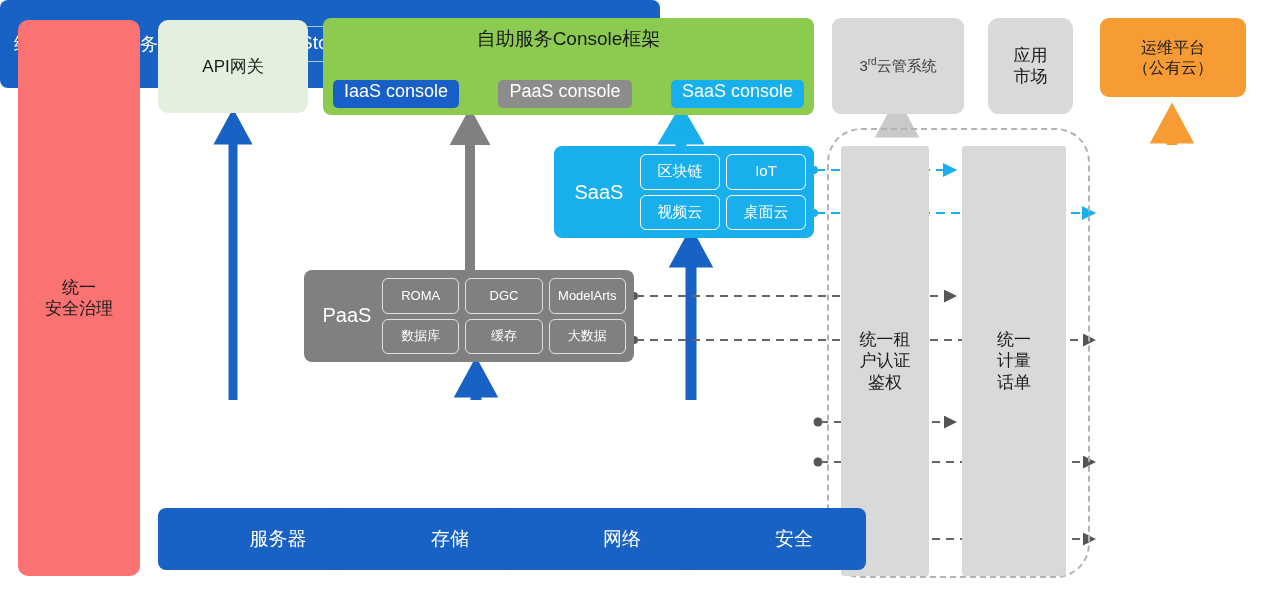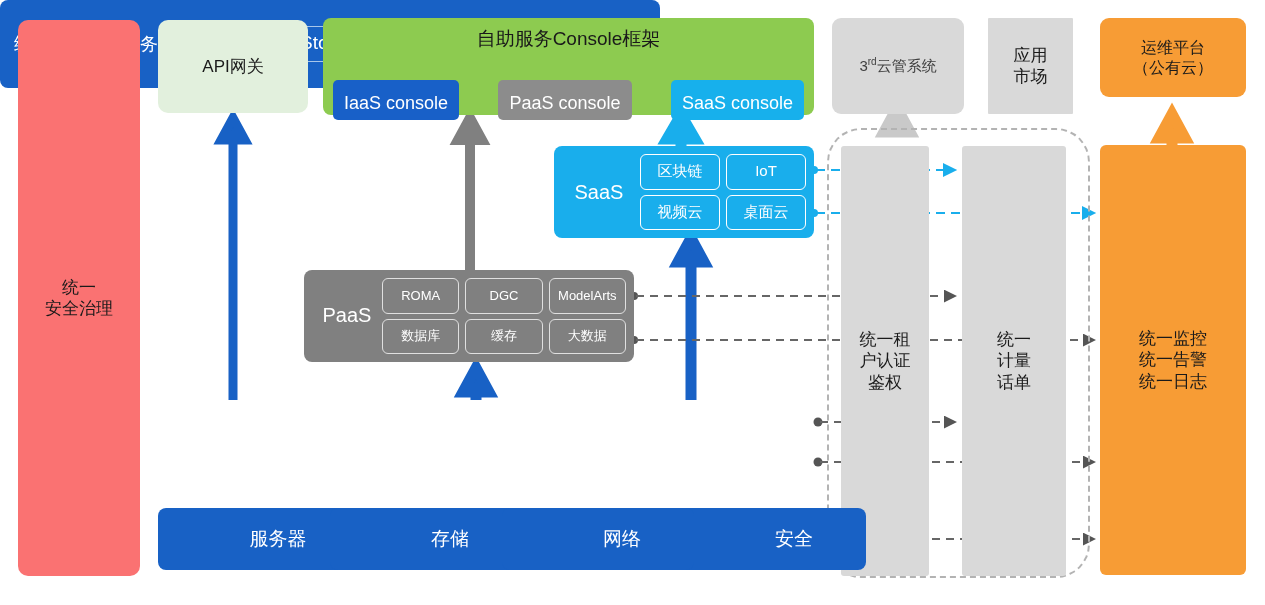--- a/index.html
+++ b/index.html
@@ -64,40 +64,40 @@
     position: absolute;
     left: 10px; top: 62px; width: 471px;
     display: flex;
     justify-content: space-between;
     align-items: center;
   }
   .badge {
     border-radius: 5px;
     color: #ffffff;
     font-size: 18px;
-    padding: 12px 11px 5px 11px;
+    padding: 0 11px 5px 11px;
     white-space: nowrap;
   }
   .badge.iaas { background: #1860c8; }
   .badge.paas { background: #8c8c8c; }
   .badge.saas { background: #17b0ec; }
 
   
   #third-cloud {
     left: 832px; top: 18px; width: 132px; height: 96px;
     background: #d9d9d9;
     border-radius: 9px;
     color: #404040;
     font-size: 15px;
   }
   #third-cloud sup { font-size: 10px; vertical-align: super; }
   #app-market {
     left: 988px; top: 18px; width: 85px; height: 96px;
     background: #d9d9d9;
-    border-radius: 1px;
+    border-radius: 11px;
     color: #1a1a1a;
     font-size: 17px;
   }
 
   
   #ops-platform {
     left: 1100px; top: 18px; width: 146px; height: 79px;
     background: #f79c35;
     border-radius: 9px;
     color: #1a1a1a;
@@ -357,27 +357,20 @@
     </div>
   </div>
 
   <div class="box" id="ops-platform">
     <div>
       <div>运维平台</div>
       <div>（公有云）</div>
     </div>
   </div>
 
-  <div class="box" id="ops-monitor">
-    <div>
-      <div>统一监控</div>
-      <div>统一告警</div>
-      <div>统一日志</div>
-    </div>
-  </div>
 
   <div id="dashed-container"></div>
 
   <div class="box" id="col-auth">
     <div>
       <div>统一租</div>
       <div>户认证</div>
       <div>鉴权</div>
     </div>
   </div>

